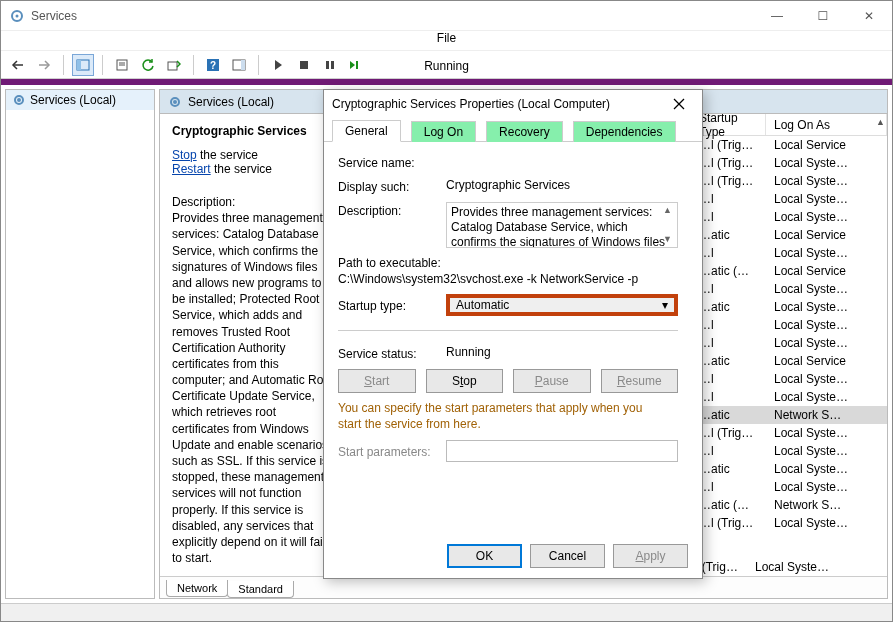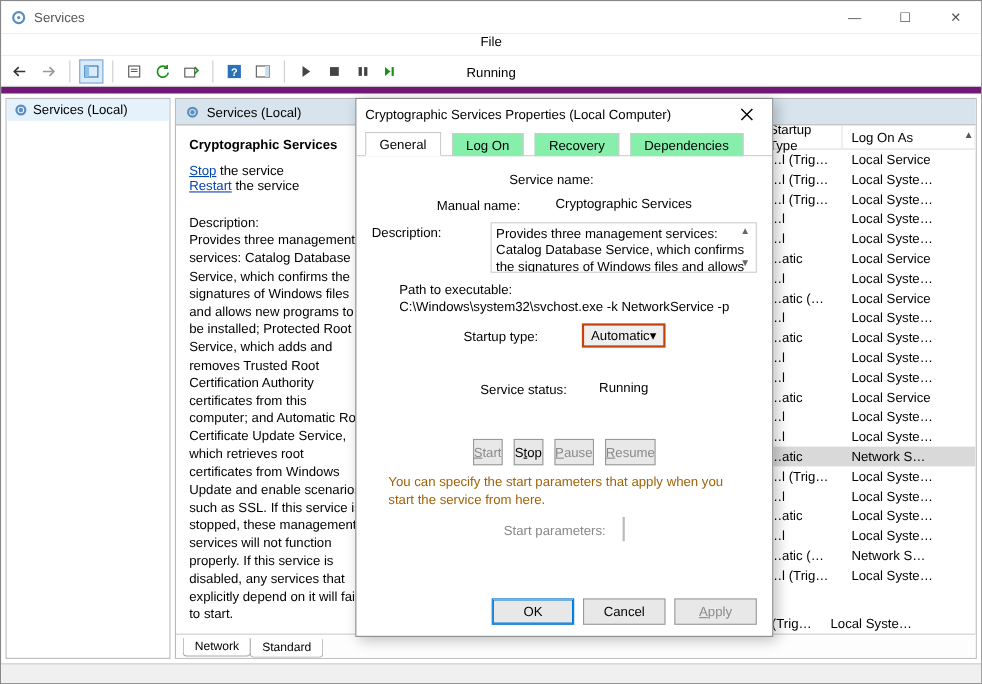--- a/index.html
+++ b/index.html
@@ -70,30 +70,30 @@
     box-shadow: 3px 3px 12px rgba(0,0,0,.25);
     display:flex; flex-direction:column;
     font-size:12px;
   }
   .dlg-title { height:28px; display:flex; align-items:center; padding:0 8px; }
   .dlg-title .t { flex:1;}
   .dlg-close { width:30px; height:28px; display:flex; align-items:center; justify-content:center; font-size:14px;}
   .dlg-tabs { display:flex; padding:0 8px; border-bottom:1px solid #ccc; height:24px; align-items:flex-end;gap:10px;}
   .dtab { padding:3px 12px; border:1px solid #ccc; border-bottom:none; margin-right:0px; background:#86efac; position:relative; top:1px;}
   .dtab.active { background:#fff; border-bottom:1px solid #fff;}
-  .dlg-body { flex:1; padding:12px 14px 8px 14px; display:flex; flex-direction:column; gap:8px;align-items:center;}
+  .dlg-body { flex:1; padding:12px 24px 8px 14px; display:flex; flex-direction:column; gap:8px;}
   .frow { display:flex; align-items:flex-start; gap:8px;}
   .flabel { width:100px; padding-top:2px;}
   .fval { flex:1;}
   .sel-text { background:#0078d7; color:#fff; padding:0 2px;}
   .desc-box { flex:1; border:1px solid #ccc; height:46px; padding:2px 4px; overflow:hidden; position:relative; background:#fff; line-height:1.25;}
   .desc-scroll { position:absolute; right:2px; top:2px; bottom:2px; width:12px; display:flex; flex-direction:column; justify-content:space-between; color:#666; font-size:9px;}
-  .combo { flex:1; height:22px; border:2px solid #c2410c; background:#efefef; display:flex; align-items:center; justify-content:space-between; padding:0 6px;}
+  .combo { flex:1; height:22px; border:4px solid #c2410c; background:#efefef; display:flex; align-items:center; justify-content:space-between; padding:0 6px;}
   .hr { border:none; border-top:1px solid #ccc; margin:6px 0;}
-  .btn-row { display:flex; gap:10px;margin-top:30px;}
+  .btn-row { display:flex; gap:10px;}
   .btn { flex:1; height:24px; border:1px solid #999; background:#e8e8e8; display:flex; align-items:center; justify-content:center; cursor:default;}
   .btn.disabled { color:#8a8a8a;}
   .btn.default { border:1px solid #0078d7; box-shadow:0 0 0 1px #0078d7 inset;}
   .input { flex:1; height:22px; border:1px solid #bbb; background:#fff;}
   .note { color:#a16207; line-height:1.3; max-width:320px;}
   .dlg-footer { display:flex; justify-content:flex-end; gap:8px; padding:10px 14px; }
   .dlg-footer .btn { flex:0 0 75px;}
   .und { text-decoration: underline; text-decoration-skip-ink: none;}
   .gear-svg circle{fill:none;stroke:#5a8fbd;stroke-width:2;}
 </style>
@@ -378,21 +378,21 @@
     <div class="dtab active">General</div>
     <div class="dtab">Log On</div>
     <div class="dtab">Recovery</div>
     <div class="dtab">Dependencies</div>
   </div>
   <div class="dlg-body">
     <div class="frow">
       <div class="flabel">Service name:</div>
     </div>
     <div class="frow">
-      <div class="flabel">Manual name:</div>
+      <div class="flabel">Display such:</div>
       <div class="fval">Cryptographic Services</div>
     </div>
     <div class="frow">
       <div class="flabel">Description:</div>
       <div class="desc-box">
         <span>Provides three management services: Catalog Database Service, which confirms the signatures of Windows files and allows new programs to be</span>
         <div class="desc-scroll">
             <span>▲</span>
             <span>▼</span>
           </div>

